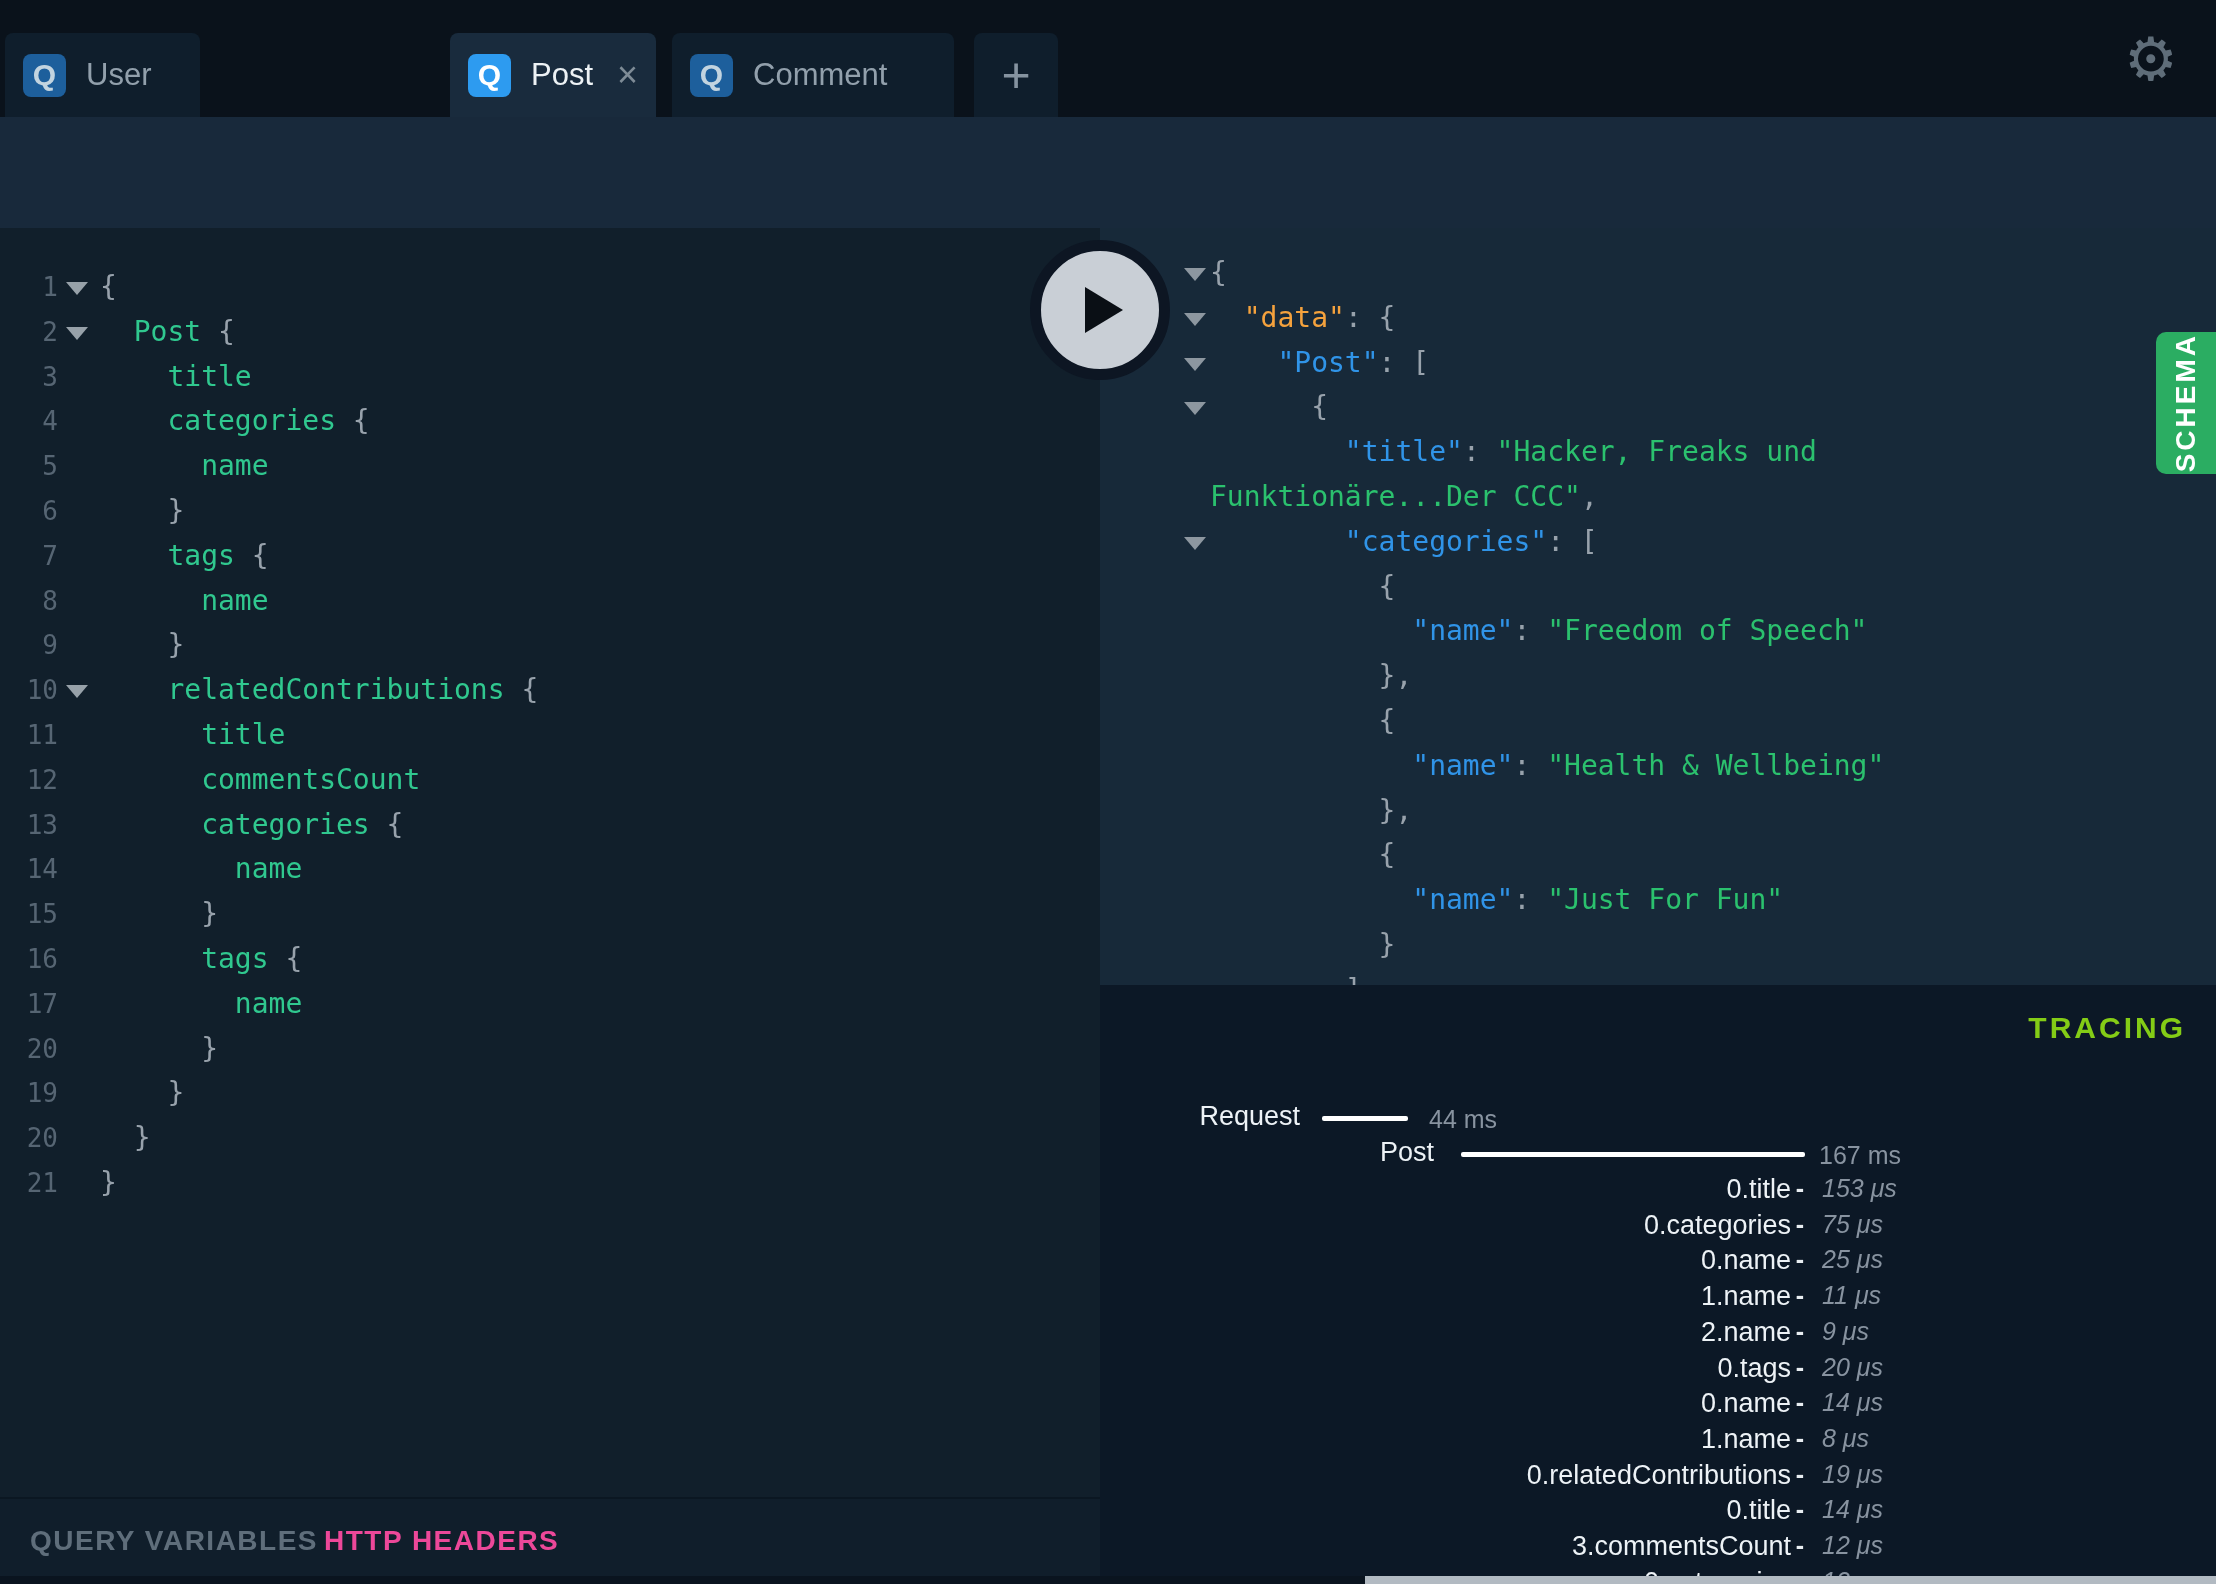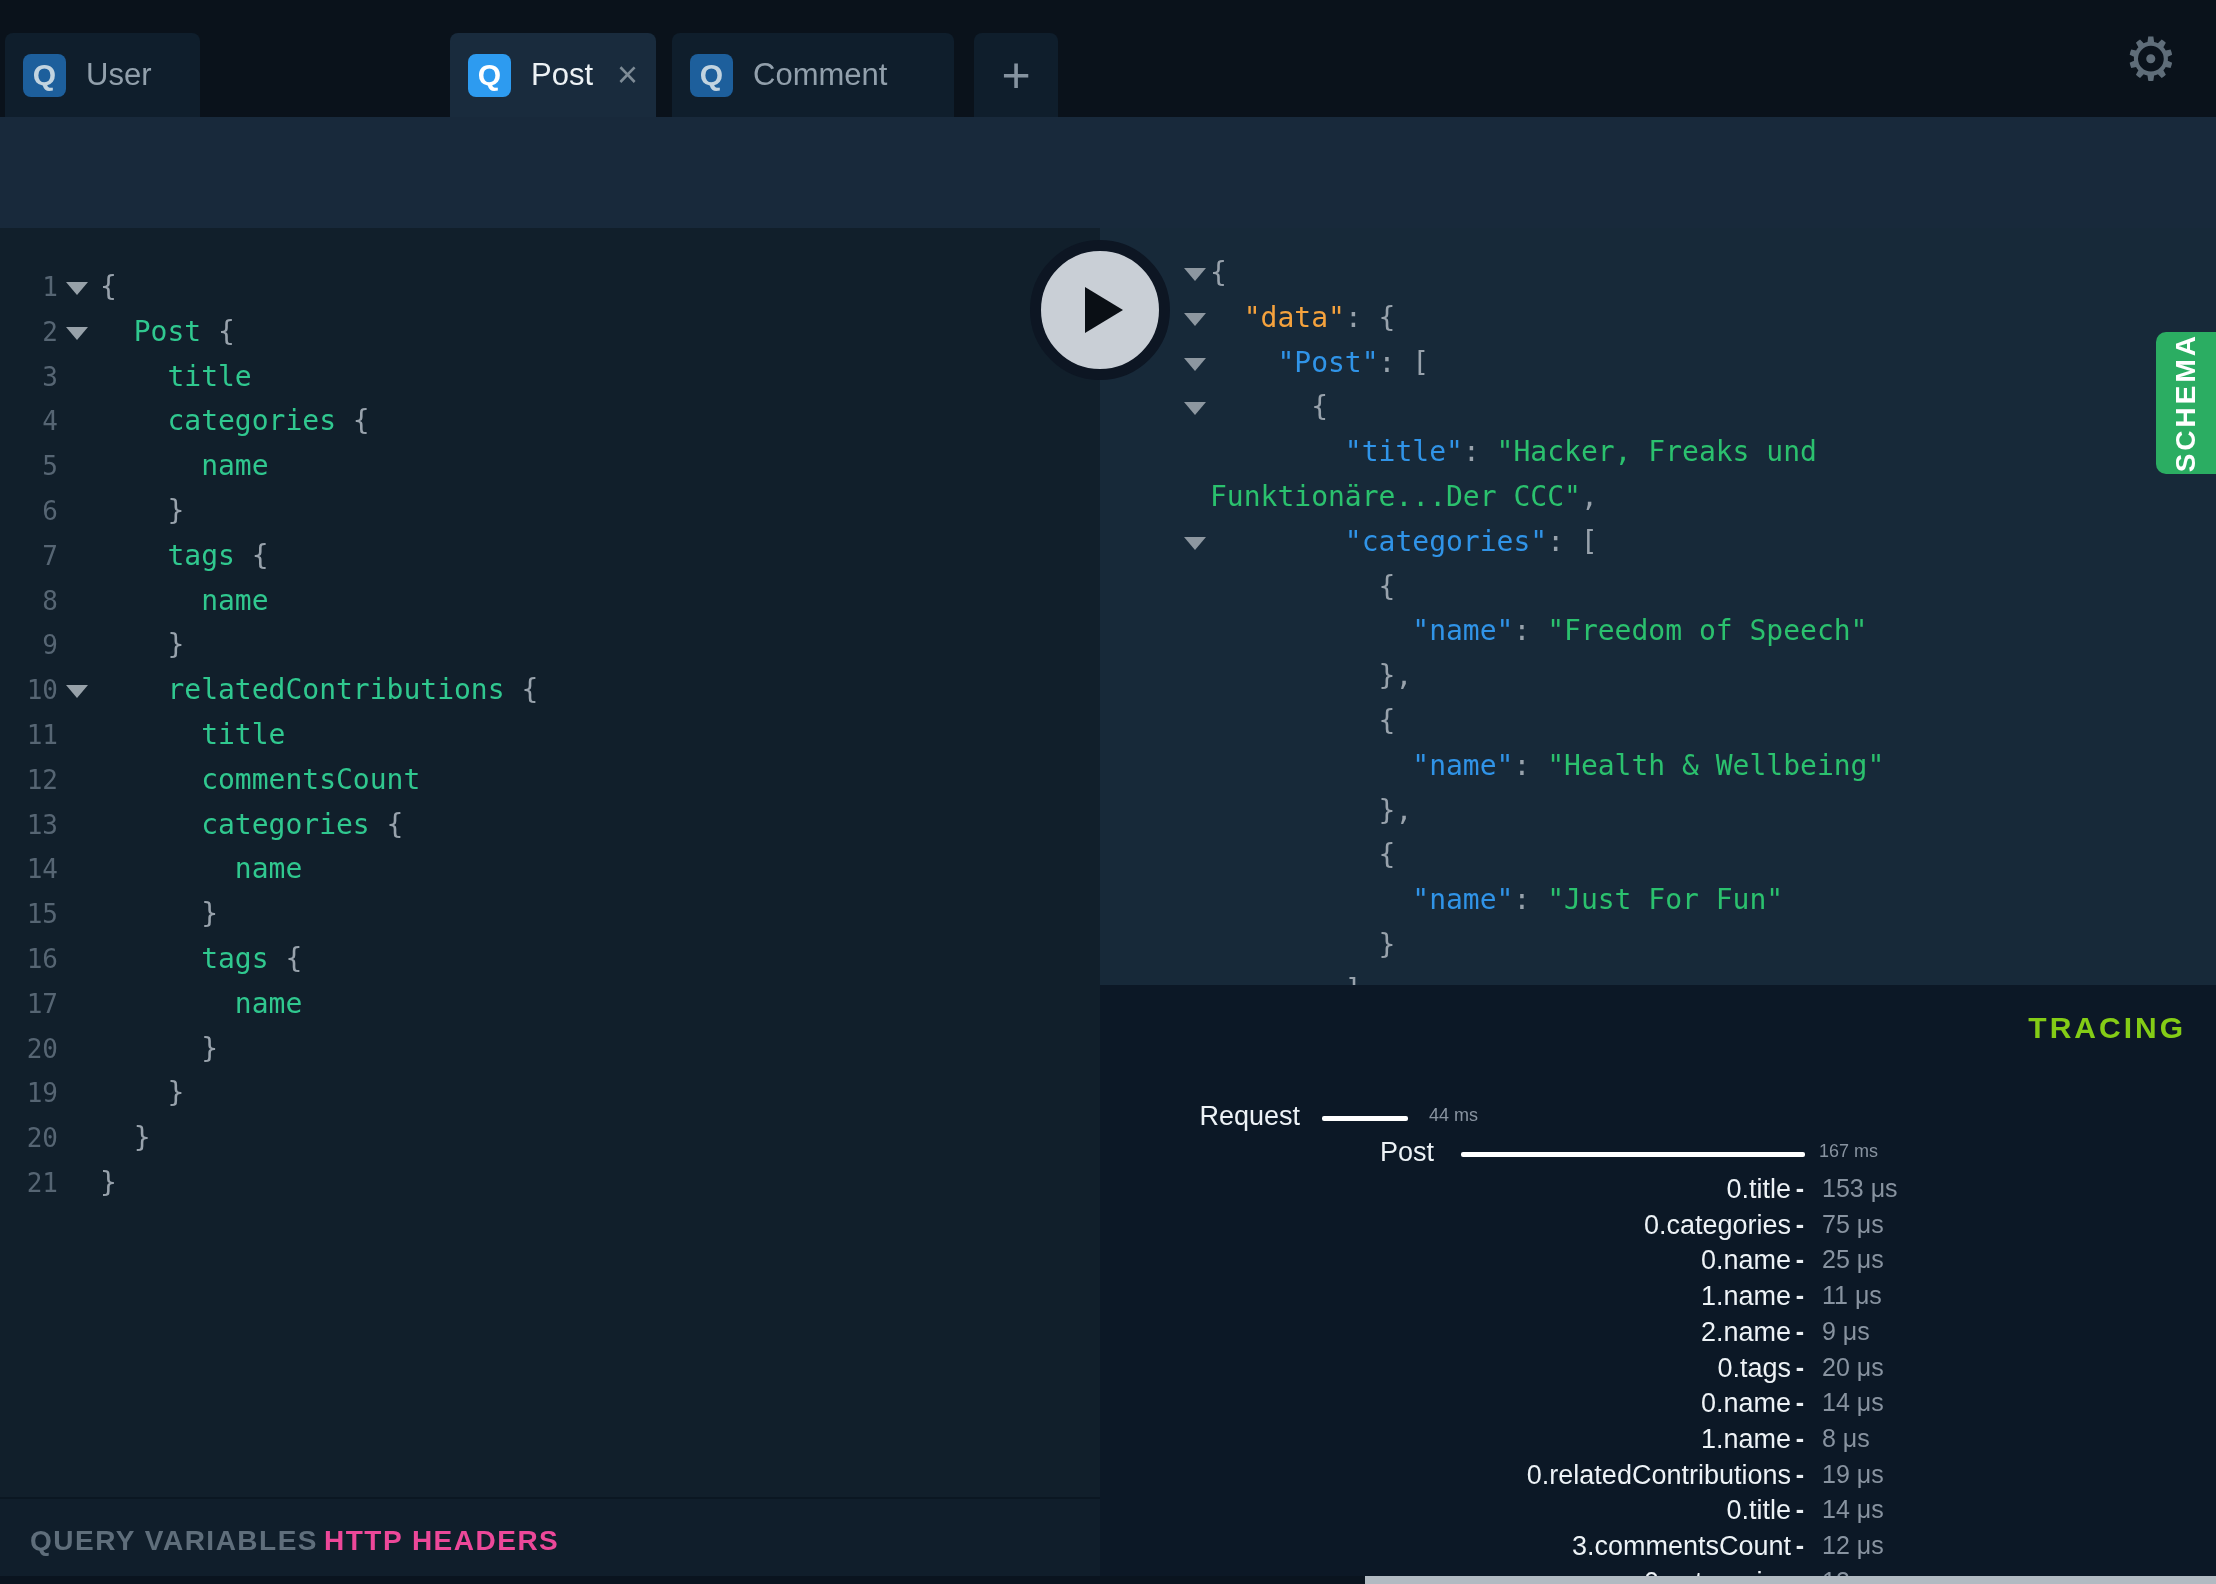--- a/index.html
+++ b/index.html
@@ -64,25 +64,25 @@
             border-top:23px solid transparent;border-bottom:23px solid transparent;
             border-left:38px solid #0A0F15;}
 
   
   .tracing{position:absolute;left:1100px;top:985px;width:1116px;height:599px;background:#0C1826;overflow:hidden;}
   .tracing-title{position:absolute;right:30px;top:26px;font-size:30px;font-weight:bold;
                  letter-spacing:3px;color:#84cc16;}
   .trow{position:absolute;left:0;width:100%;height:36px;}
   .tlbl{position:absolute;color:#EDF2F6;font-size:27px;white-space:nowrap;}
   .tbar{position:absolute;top:15px;height:5px;background:#FFFFFF;border-radius:2px;}
-  .tval{position:absolute;color:#8893A0;font-size:18px;white-space:nowrap;text-align:center;}
+  .tval{position:absolute;color:#8893A0;font-size:25px;white-space:nowrap;text-align:center;}
   .res-lbl{position:absolute;right:425px;color:#EDF2F6;font-size:27px;white-space:nowrap;}
   .res-dash{position:absolute;left:690px;width:20px;text-align:center;color:#E8EDF1;
             font-size:25px;font-weight:bold;}
-  .res-val{position:absolute;left:722px;color:#8893A0;font-size:25px;white-space:nowrap;}
+  .res-val{position:absolute;left:722px;color:#8893A0;font-size:25px;white-space:nowrap;font-style:italic;}
 
   
   .bottombar{position:absolute;left:0;top:1497px;width:1100px;height:87px;background:#101E2B;
              border-top:2px solid #0B1722;box-sizing:border-box;text-align:center;}
   .bb-item{position:absolute;top:26px;font-size:28px;font-weight:600;letter-spacing:1.5px;cursor:pointer;}
   .bb-qv{left:30px;color:#5F6E7B;}
   .bb-hh{left:324px;color:#ec4899;}
   .bottom-strip{position:absolute;left:0;top:1576px;width:2216px;height:8px;background:#0A141F;}
   .h-scrollbar{position:absolute;left:1365px;top:1576px;width:851px;height:8px;background:#B2BAC2;cursor:pointer;}
 

